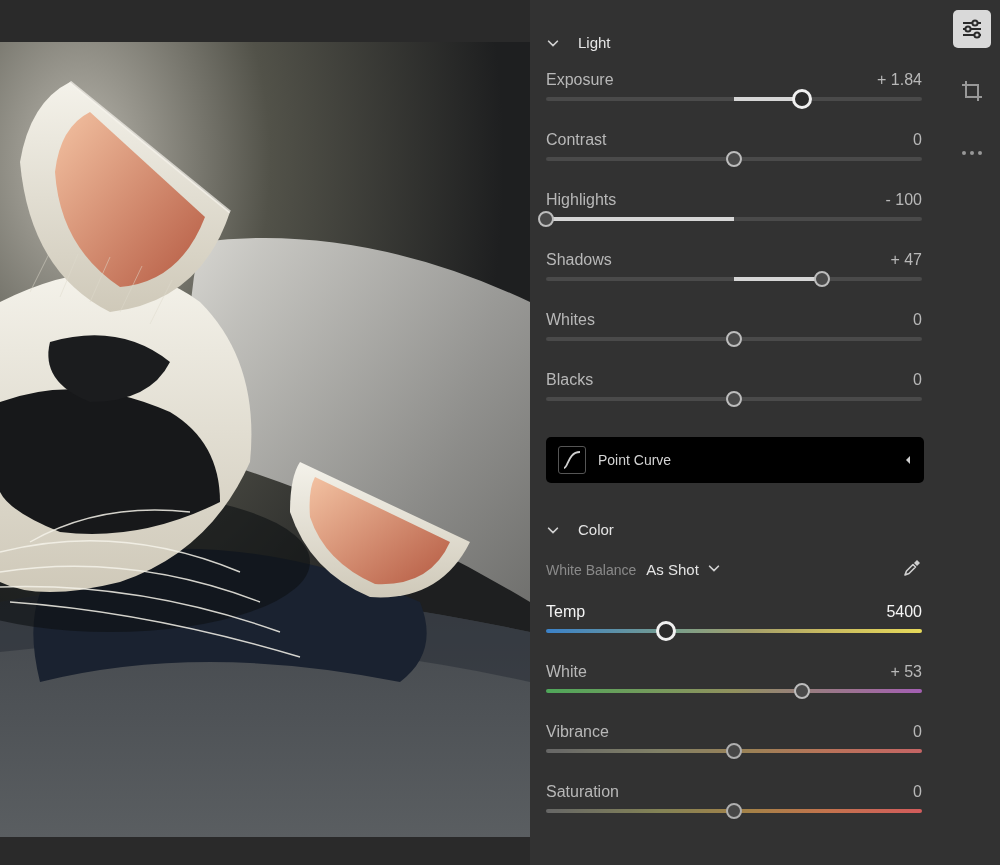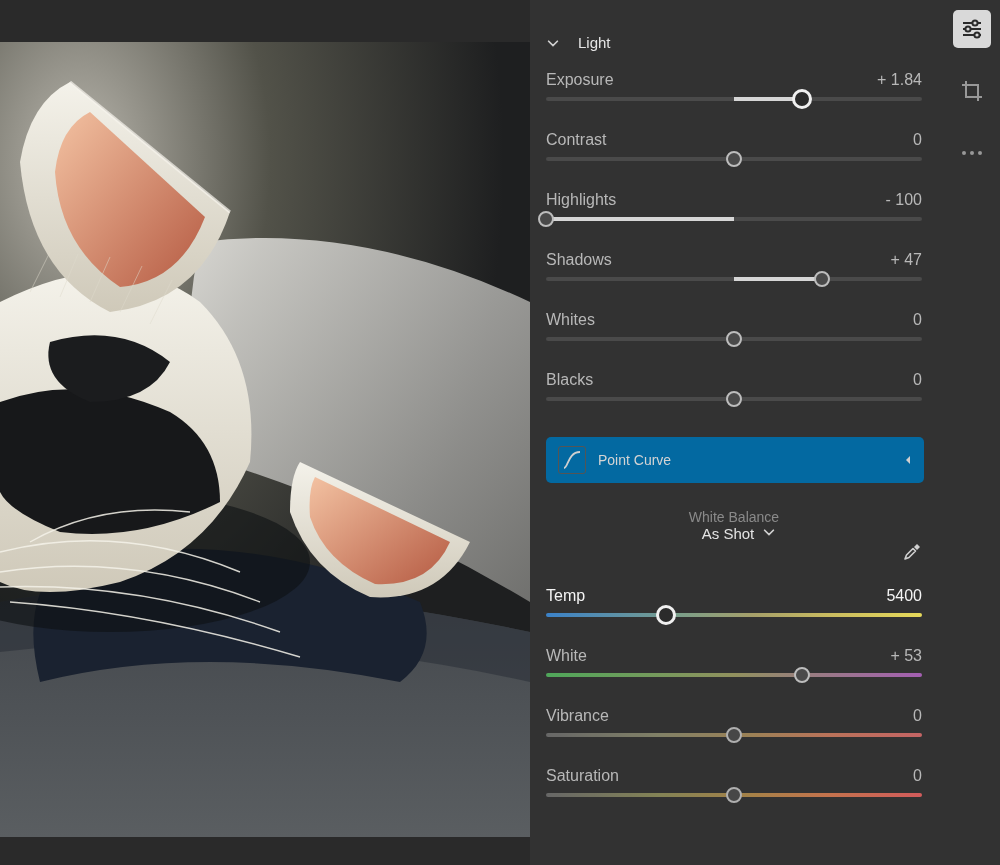--- a/index.html
+++ b/index.html
@@ -83,41 +83,40 @@
   
   .track-temp { background: linear-gradient(90deg,#3b82c9 0%, #7a9e8a 35%, #a6a06a 55%, #c9bb60 75%, #e6d95a 100%); }
   .track-tint { background: linear-gradient(90deg,#4fa75a 0%, #91915e 50%, #a45fb3 100%); }
   .track-vib  { background: linear-gradient(90deg,#6d6d6d 0%, #8a8a6d 30%, #a88a5a 55%, #c97a5e 75%, #d56a6a 100%); opacity:.9;}
   .track-sat  { background: linear-gradient(90deg,#6d6d6d 0%, #8c8c5a 30%, #b38a4a 55%, #d47a50 75%, #e46060 100%); opacity:.9;}
 
   
   .point-curve {
     margin: 6px 20px 26px 16px;
     height: 46px;
-    background: #0369a1;
+    background: #000000;
     border-radius: 5px;
     display: flex; align-items: center;
     padding: 0 12px;
     cursor: pointer;
     position: relative;
   }
   .point-curve .icon {
     width: 28px; height: 28px;
     border: 1px solid #555; border-radius: 3px;
     display: flex; align-items: center; justify-content: center;
     margin-right: 12px;
   }
   .point-curve .label { color: #d4d4d4; font-size: 14px; }
   .point-curve .arrow { position: absolute; right: 12px; top: 50%; transform: translateY(-50%); }
 
   
   .wb-row {
     display: flex; align-items: center;
     padding: 0 0 22px 0;
-    flex-direction: column;
   }
   .wb-row .lbl { color: #8a8a8a; font-size: 14px; }
   .wb-row .select {
     display: flex; align-items: flex-start;
     color: #e4e4e4; font-size: 15px;
     margin-left: 10px;
     cursor: pointer;
   }
   .wb-row .dropper {
     margin-left: auto;
@@ -300,20 +299,28 @@
     </span>
     <span class="label">Point Curve</span>
     <span class="arrow">
       <svg width="8" height="10" viewBox="0 0 8 10">
           <path d="M6 1 L2 5 L6 9 Z" fill="#cfcfcf"></path>
         </svg>
     </span>
   </div>
 
   <div class="section">
+    <div class="section-header">
+      <span class="chev">
+        <svg viewBox="0 0 16 16">
+            <path d="M3 6 L8 11 L13 6" stroke="#d0d0d0" stroke-width="2" fill="none" stroke-linecap="round"></path>
+          </svg>
+      </span>
+      <span class="title">Color</span>
+    </div>
 
     <div class="wb-row">
       <span class="lbl">White Balance</span>
       <span class="select">
         <span>As Shot</span>
         <svg width="14" height="14" viewBox="0 0 16 16" style="margin-left:8px">
             <path d="M3 6 L8 11 L13 6" stroke="#d0d0d0" stroke-width="2" fill="none" stroke-linecap="round"></path>
           </svg>
       </span>
       <span class="dropper">

